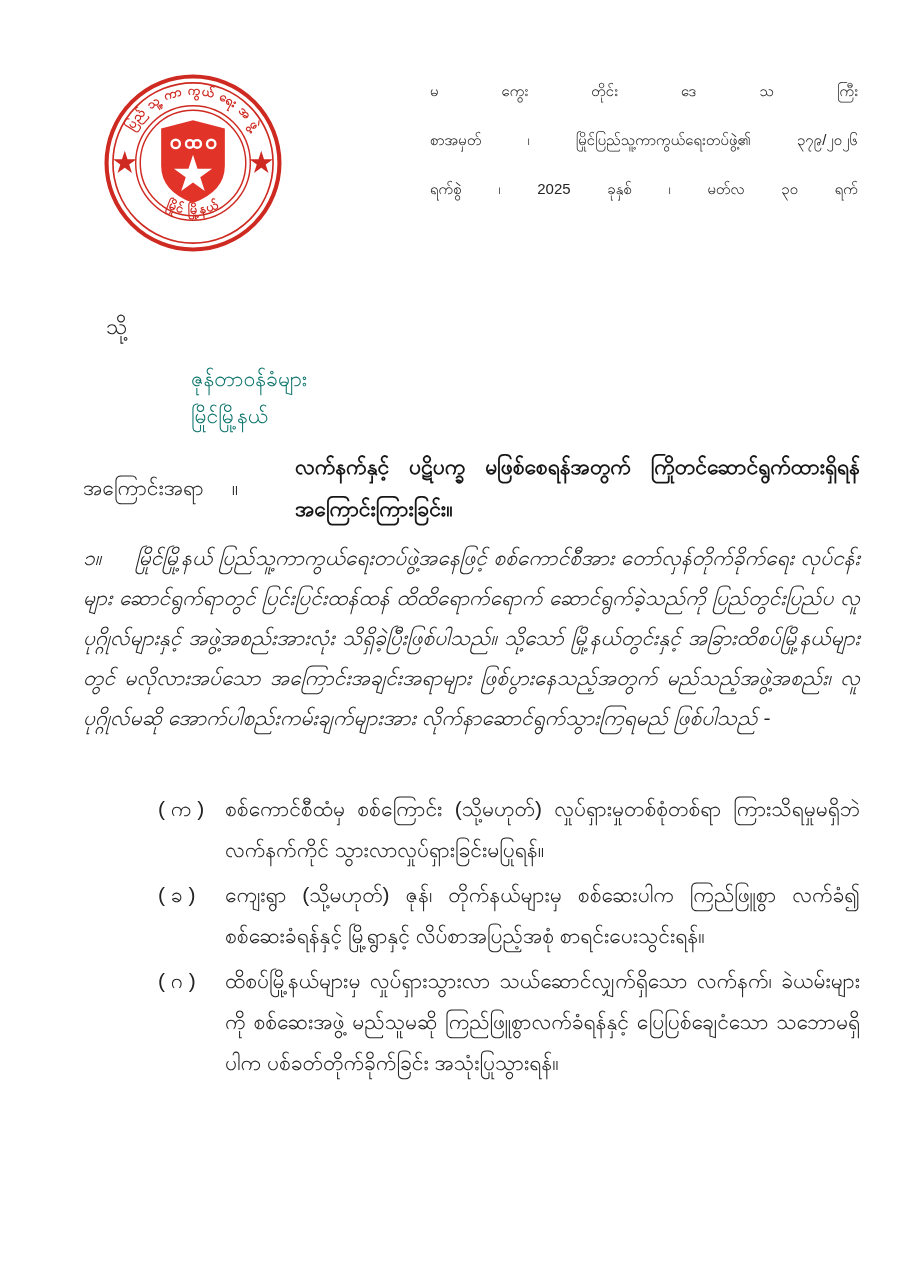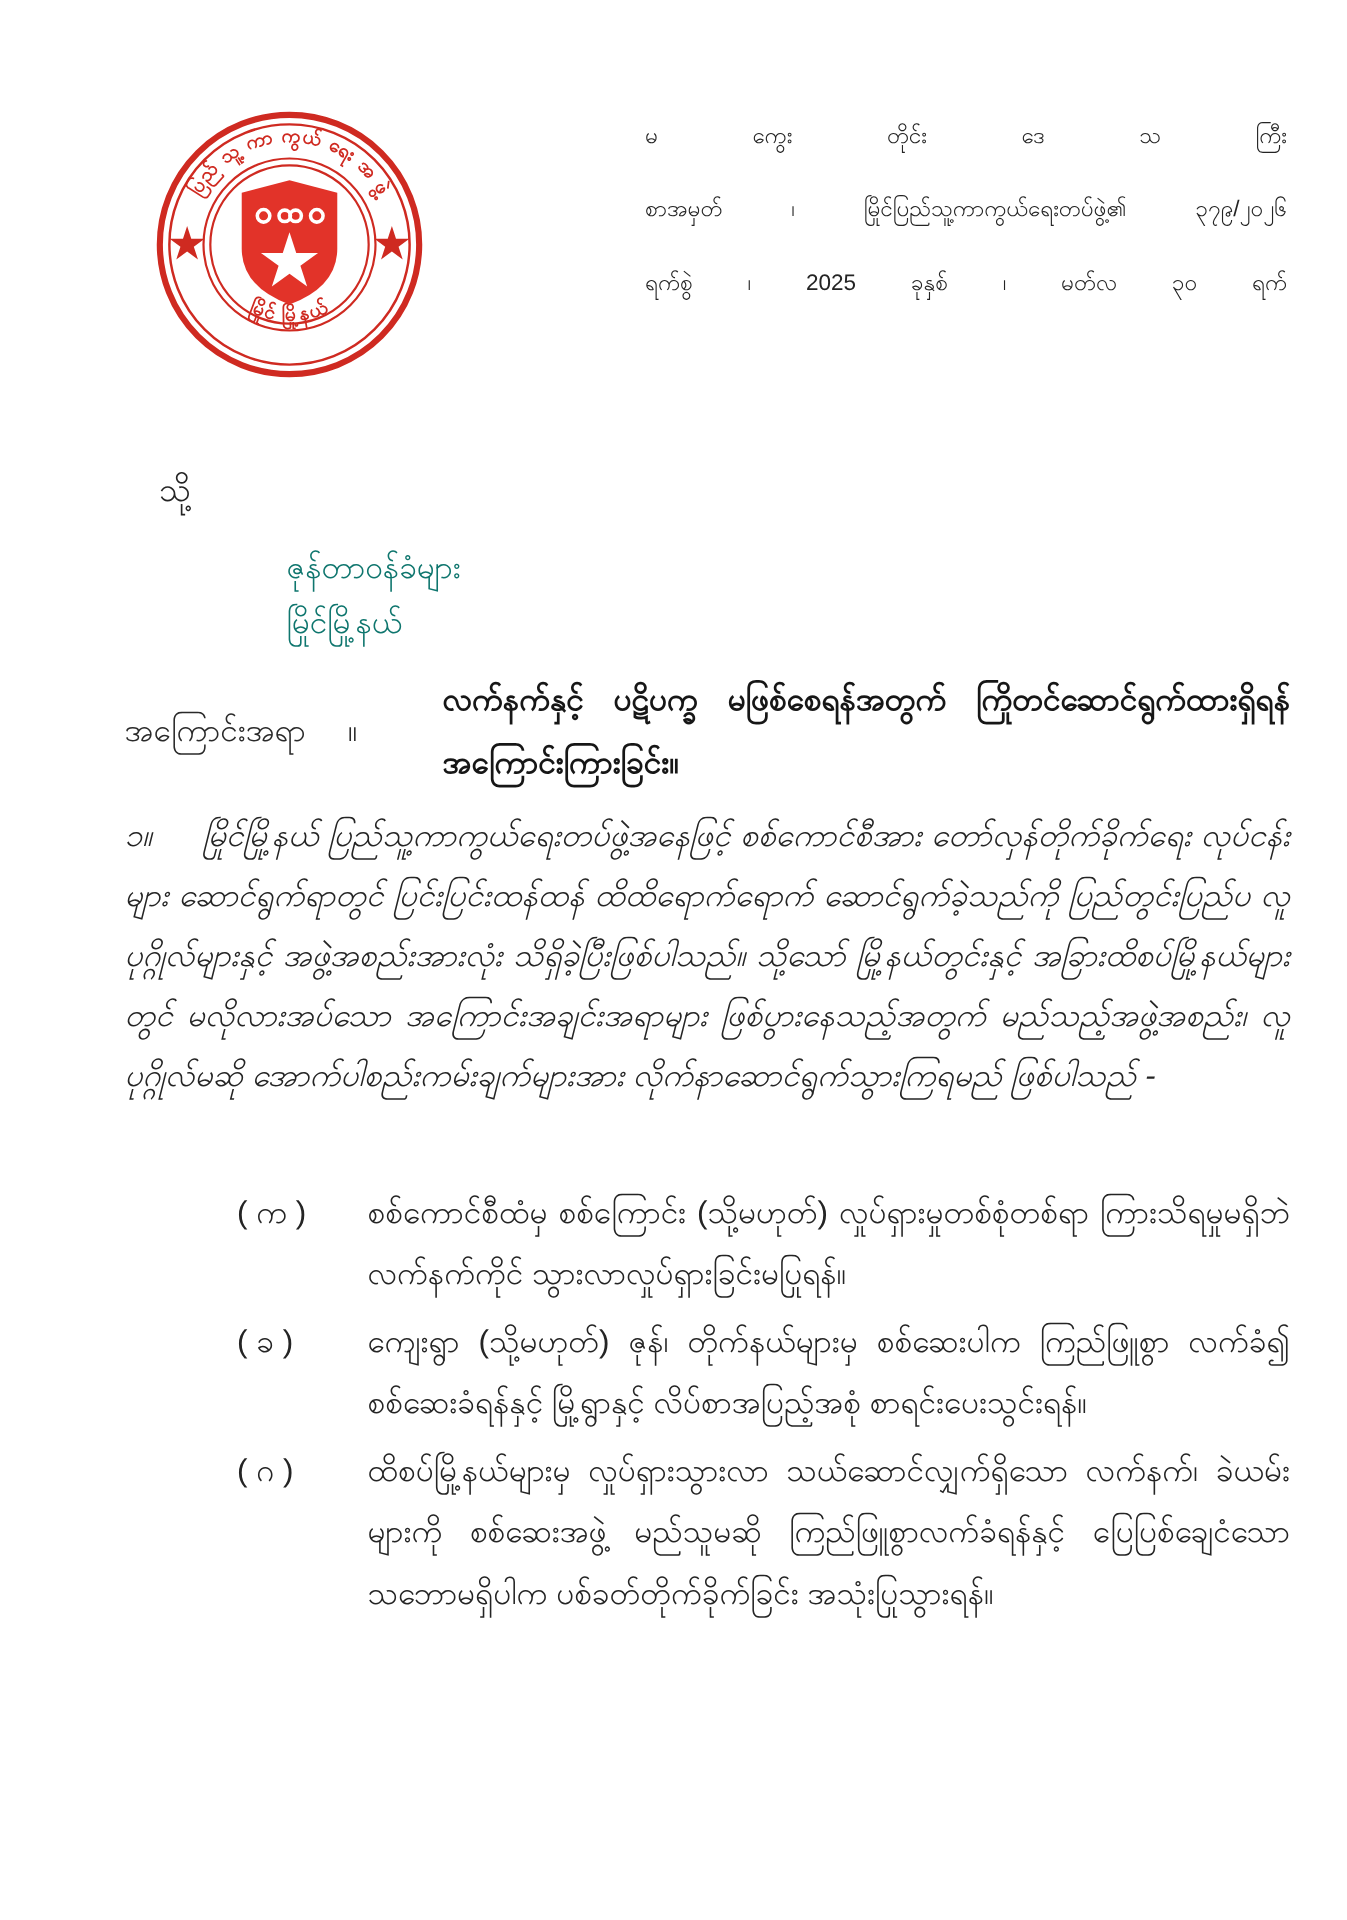--- a/index.html
+++ b/index.html
@@ -25,21 +25,21 @@
   .subj-text{flex:1 1 auto;font-weight:bold;color:#161616;text-align:justify;margin-left:40px;}
   
   .para1{left:83px;top:538px;width:777px;font-size:21px;line-height:40px;text-align:justify;color:#242424;font-style:italic;}
   .p-gap{display:inline-block;width:34px;}
   
   .item{position:absolute;left:158px;width:702px;display:flex;align-items:flex-start;font-size:21px;line-height:41px;color:#242424;}
   .item-1{top:788px;}
   .item-2{top:874px;}
   .item-3{top:960px;}
   .item-label{flex:0 0 67px;white-space:nowrap;}
-  .item-text{flex:1 1 auto;text-align:justify;margin-left:20px;}
+  .item-text{flex:1 1 auto;text-align:justify;}
 </style>
 </head>
 <body>
 
 <div class="page">
 
   <div class="abs seal">
     <svg viewBox="0 0 200 200" width="182" height="186">
       <circle cx="100" cy="100" r="95" fill="#ffffff" stroke="#cf2a21" stroke-width="4.5"></circle>
       <circle cx="100" cy="100" r="88" fill="none" stroke="#cf2a21" stroke-width="1.8"></circle>

